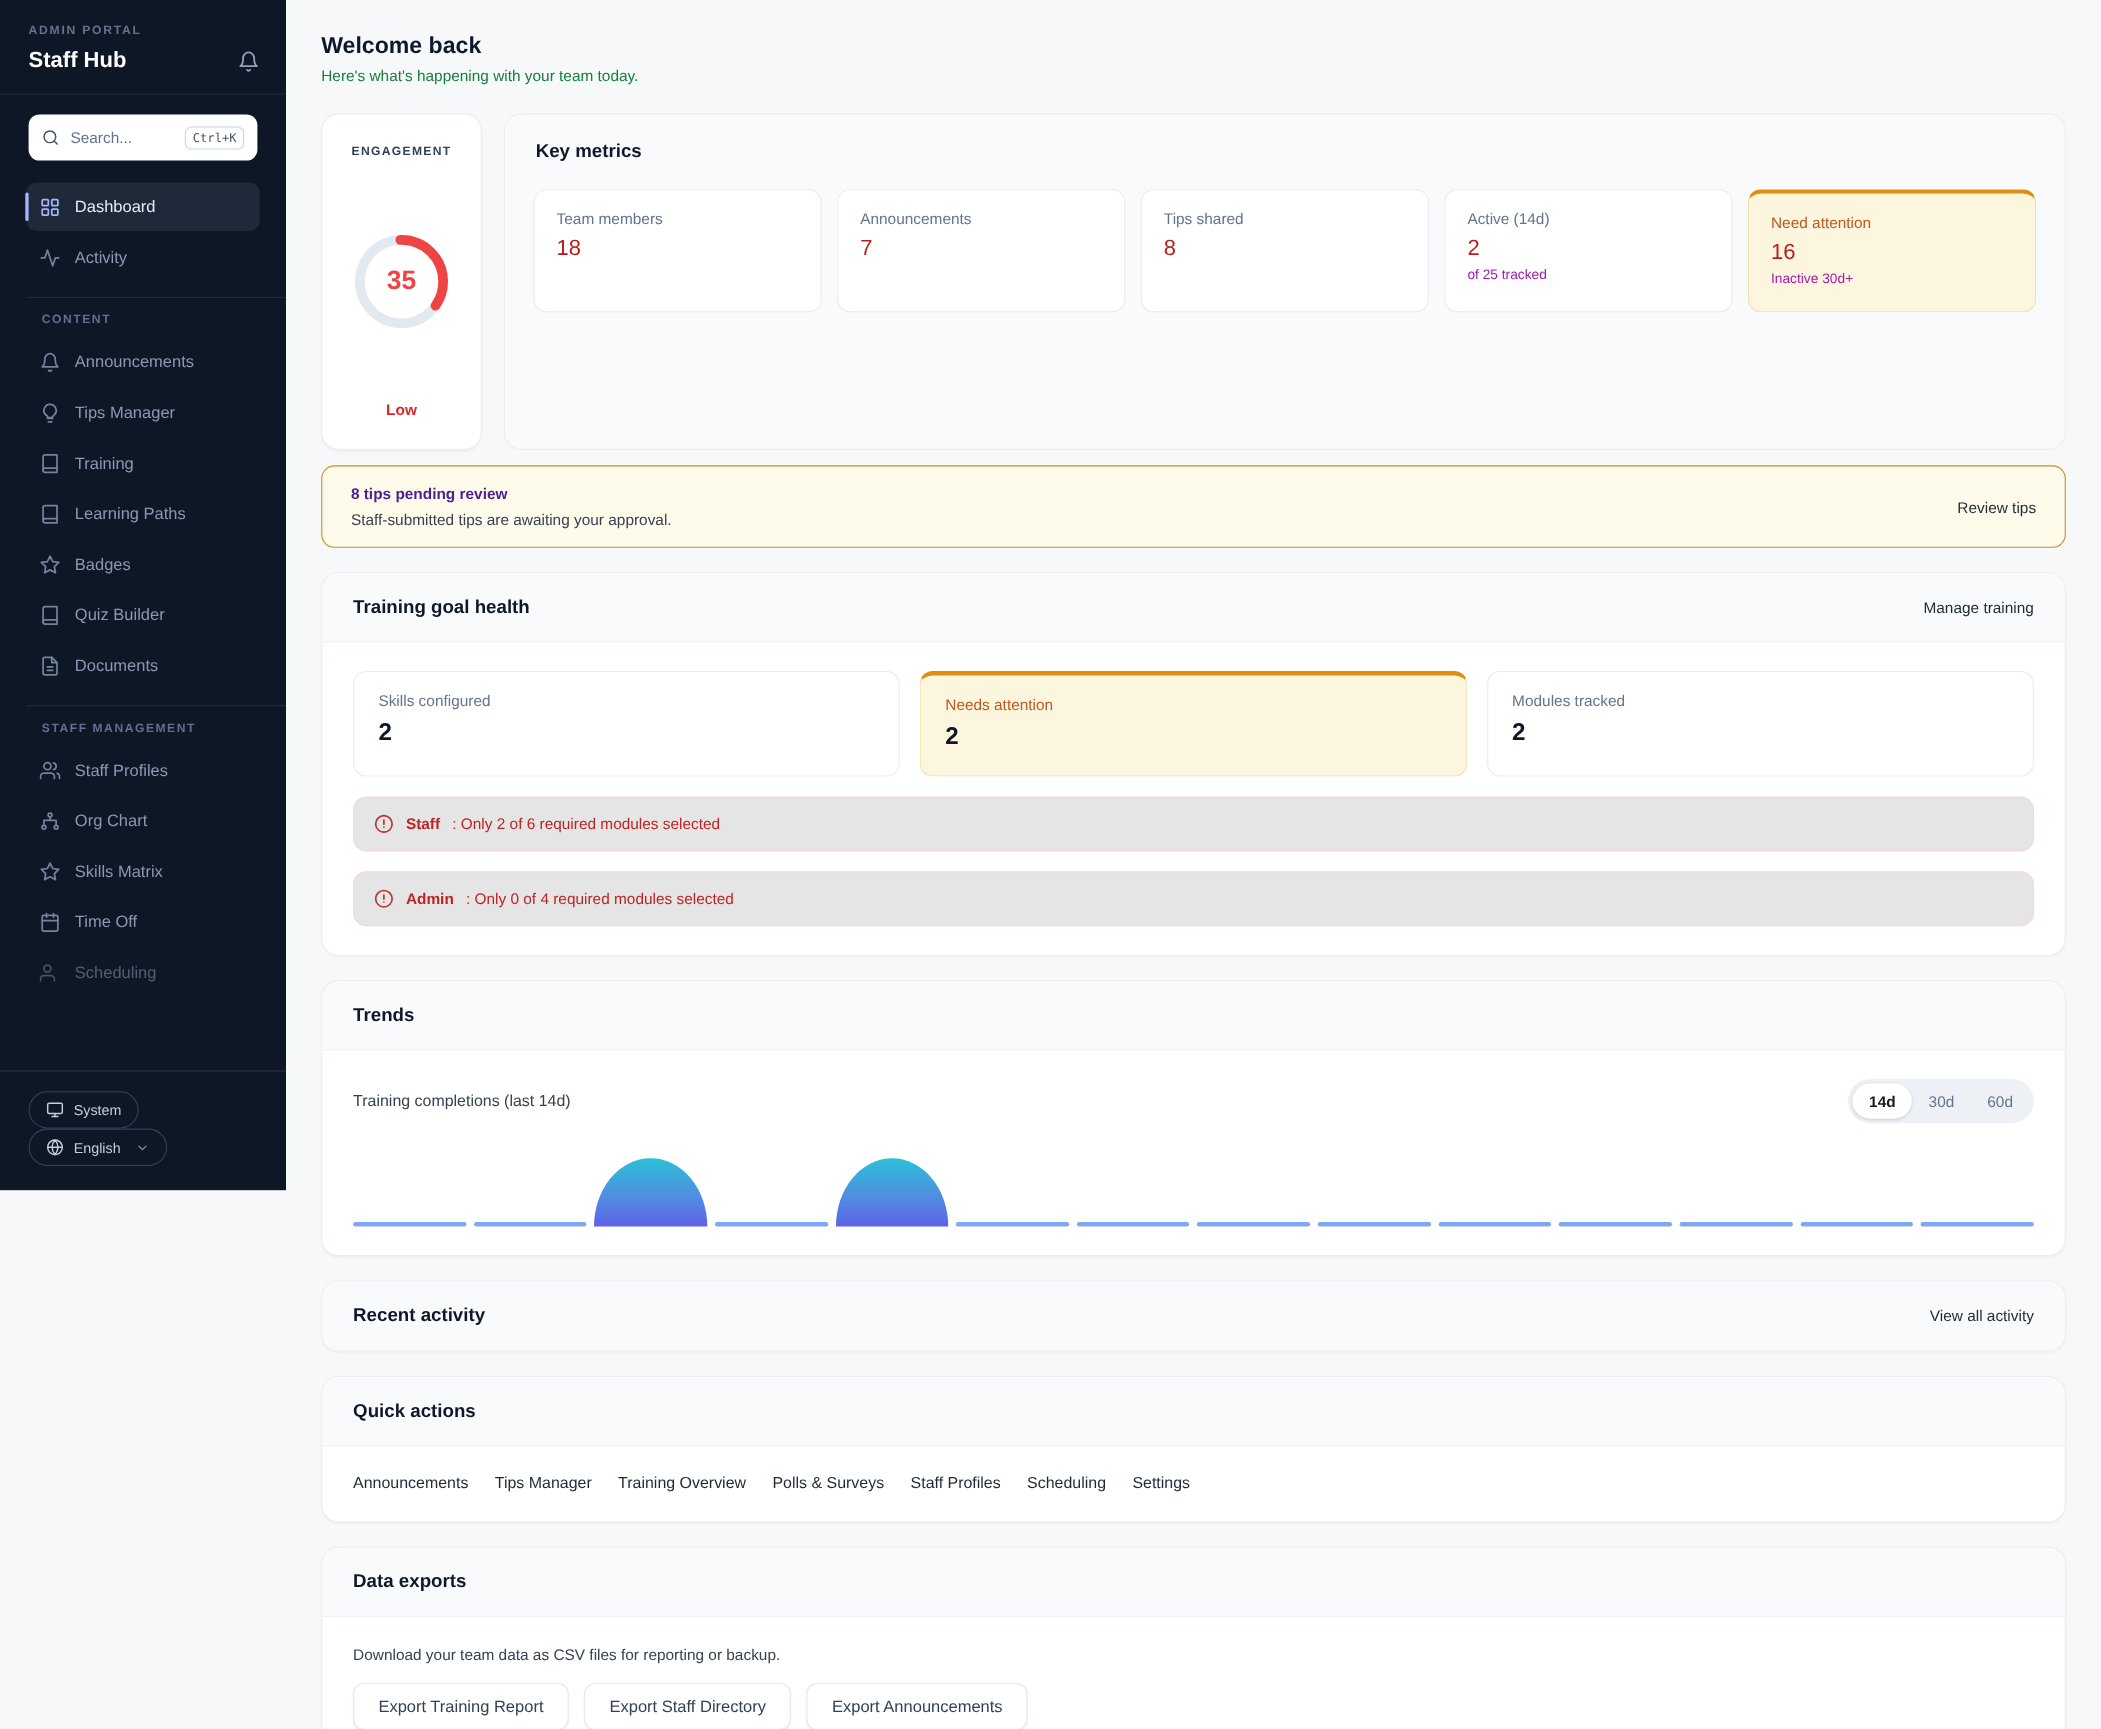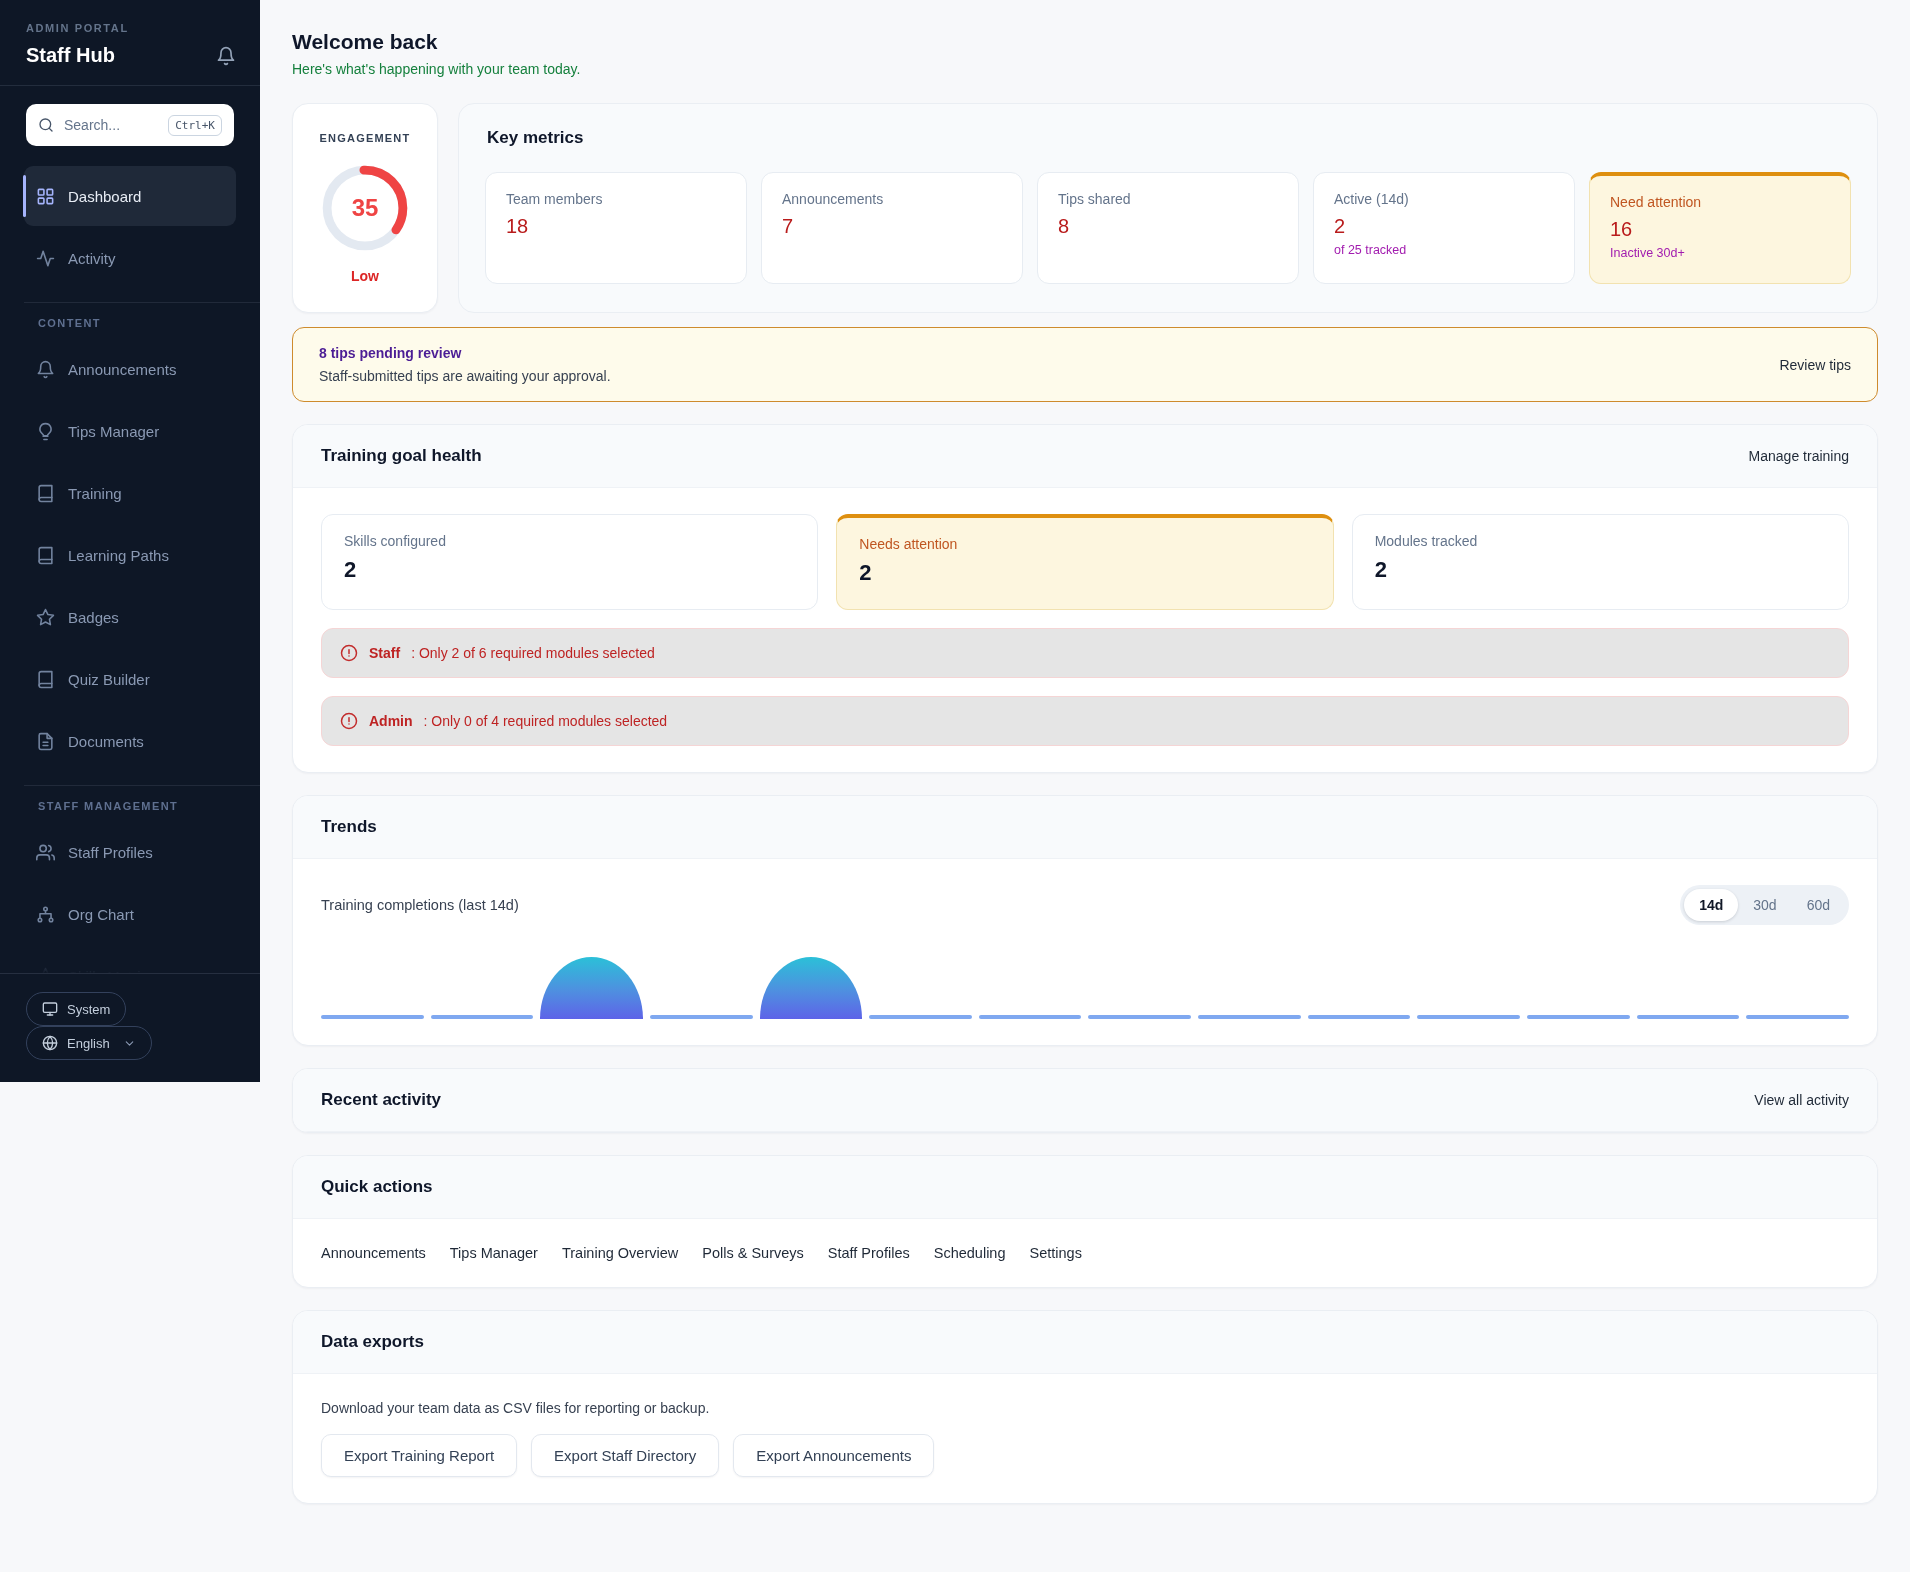--- a/index.html
+++ b/index.html
@@ -36,21 +36,21 @@
     font-family:"DejaVu Sans Mono", monospace; font-size:11px; color:#475569;
     border:1px solid #CBD5E1; border-radius:6px; padding:3px 6px; white-space:nowrap;
   }
   .sb-nav { flex:1; overflow:hidden; position:relative; padding:12px 0 0 0; }
   .sb-nav::after {
     content:""; position:absolute; left:0; right:0; bottom:0; height:34px;
     background:linear-gradient(to bottom, rgba(14,23,38,0), rgba(14,23,38,.96));
     pointer-events:none;
   }
   .nav-item {
-    display:flex; align-items:center; gap:13px; height:60px; margin:2px 24px;
+    display:flex; align-items:center; gap:13px; height:44px; margin:2px 24px;
     padding:0 12px; border-radius:9px; cursor:pointer; position:relative;
     color:#8A99B3; text-decoration:none;
   }
   .nav-item .nav-label { font-size:15px; font-weight:500; }
   .nav-item.active { background:rgba(148,163,184,.13); color:#E8EDF5; }
   .nav-item.active .nav-ic { color:#A5B4FC; }
   .nav-item.active::before {
     content:""; position:absolute; left:-1px; top:9px; bottom:9px; width:3px;
     border-radius:3px; background:#A5B4FC;
   }
@@ -75,20 +75,21 @@
 
   
   .main { flex:1; padding:30px 32px 0 32px; overflow:hidden; }
   .page-title { font-size:21px; font-weight:700; color:#0F172A; }
   .page-subtitle { font-size:14px; color:#15803d; margin-top:7px; }
 
   .row-top { display:flex; gap:20px; margin-top:26px; align-items:stretch; }
   .card {
     background:#FFFFFF; border:1px solid #EAEEF3; border-radius:16px;
     box-shadow:0 1px 2px rgba(16,24,40,.04);
+    gap:48px;
   }
   
   .engagement { width:146px; flex:none; display:flex; flex-direction:column; align-items:center; padding:28px 10px; }
   .eng-label { font-size:11px; font-weight:700; letter-spacing:1.2px; color:#334155; }
   .gauge-wrap { position:relative; width:88px; height:88px; margin-top:20px; }
   .gauge-num {
     position:absolute; inset:0; display:flex; align-items:center; justify-content:center;
     font-size:24px; font-weight:700; color:#EF4444;
   }
   .eng-status { margin-top:16px; font-size:14px; font-weight:600; color:#DC2626; }

